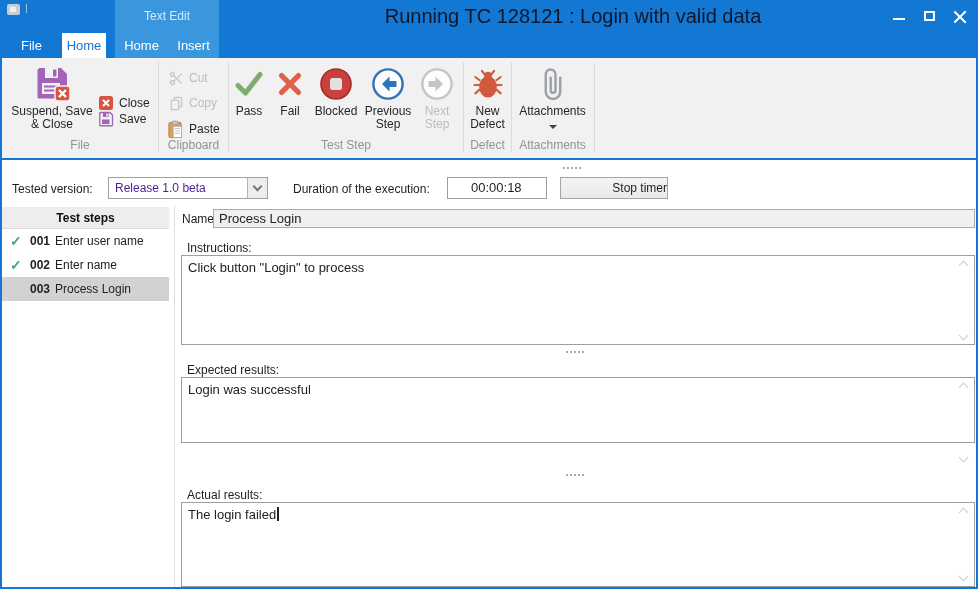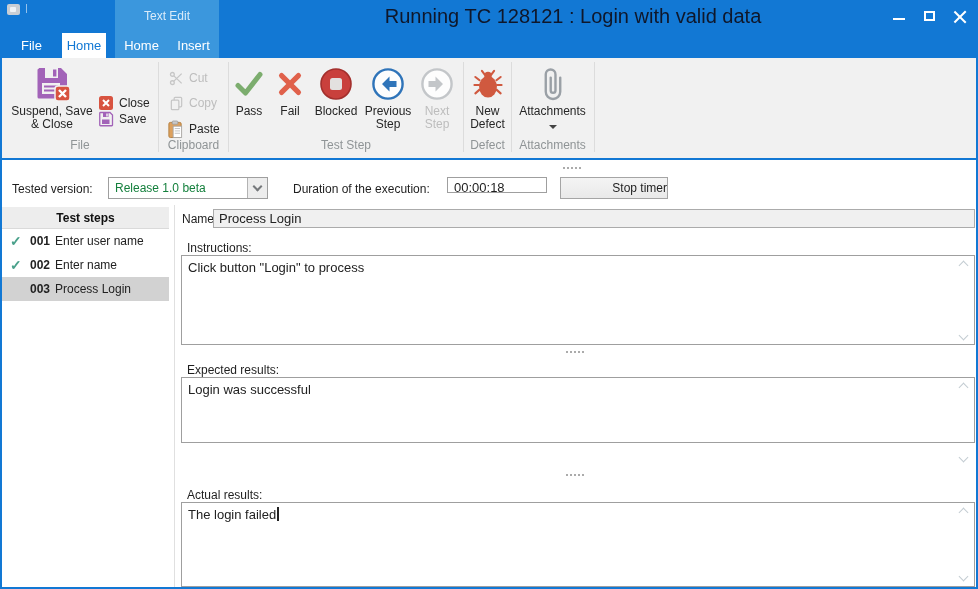--- a/index.html
+++ b/index.html
@@ -59,27 +59,27 @@
   .drop-caret { width:0; height:0; border-left:4px solid transparent; border-right:4px solid transparent;
                border-top:4px solid #444; margin-top:7px; }
 
   
   .toolbar { position:absolute; left:0; top:160px; right:0; height:45px; background:#fff; }
   .grip { position:absolute; width:2px; height:2px; background:#8f8f8f; border-radius:50%;
           box-shadow:4px 0 0 #8f8f8f, 8px 0 0 #8f8f8f, 12px 0 0 #8f8f8f, 16px 0 0 #8f8f8f; }
   .tb-label { position:absolute; font-size:12px; color:#1e1e1e; top:22px; }
   .combo { position:absolute; left:108px; top:17px; width:160px; height:22px; background:#fff;
            border:1px solid #9f9f9f; display:flex; align-items:center; cursor:default; }
-  .combo-text { flex:1; font-size:12px; color:#15803d; padding-left:6px; }
+  .combo-text { flex:1; font-size:12px; color:#4c1d95; padding-left:6px; }
   .combo-btn { width:20px; height:100%; background:#ededed; border-left:1px solid #b3b3b3;
            display:flex; align-items:center; justify-content:center; }
   .combo-chev { width:7px; height:7px; border-right:2px solid #76797c; border-bottom:2px solid #76797c;
            transform:rotate(45deg); margin-top:-3px; }
-  .duration-box { position:absolute; left:447px; top:17px; width:100px; height:16px; background:#fff;
-           border:1px solid #9f9f9f; font-size:13px; color:#1e1e1e; line-height:20px; padding-left:6px; }
+  .duration-box { position:absolute; left:447px; top:17px; width:100px; height:22px; background:#fff;
+           border:1px solid #9f9f9f; font-size:13px; color:#1e1e1e; line-height:20px; padding-left:23px; }
   .push-btn { position:absolute; left:560px; top:17px; width:108px; height:22px;
            background:linear-gradient(#f4f4f4,#e9e9e9); border:1px solid #a5a5a5; font-size:12px;
            color:#1e1e1e; text-align:right; line-height:20px; cursor:default; }
 
   
   .main { position:absolute; left:0; top:205px; right:0; bottom:0; background:#fff; }
   .steps-panel { position:absolute; left:2px; top:2px; width:167px; bottom:2px; background:#fff; }
   .panel-divider { position:absolute; left:174px; top:0; bottom:2px; width:1px; background:#e0e0e0; }
   .steps-header { height:22px; background:#ededed; border-bottom:1px solid #dadada; font-size:12px;
            font-weight:bold; color:#111; text-align:center; line-height:22px; }

